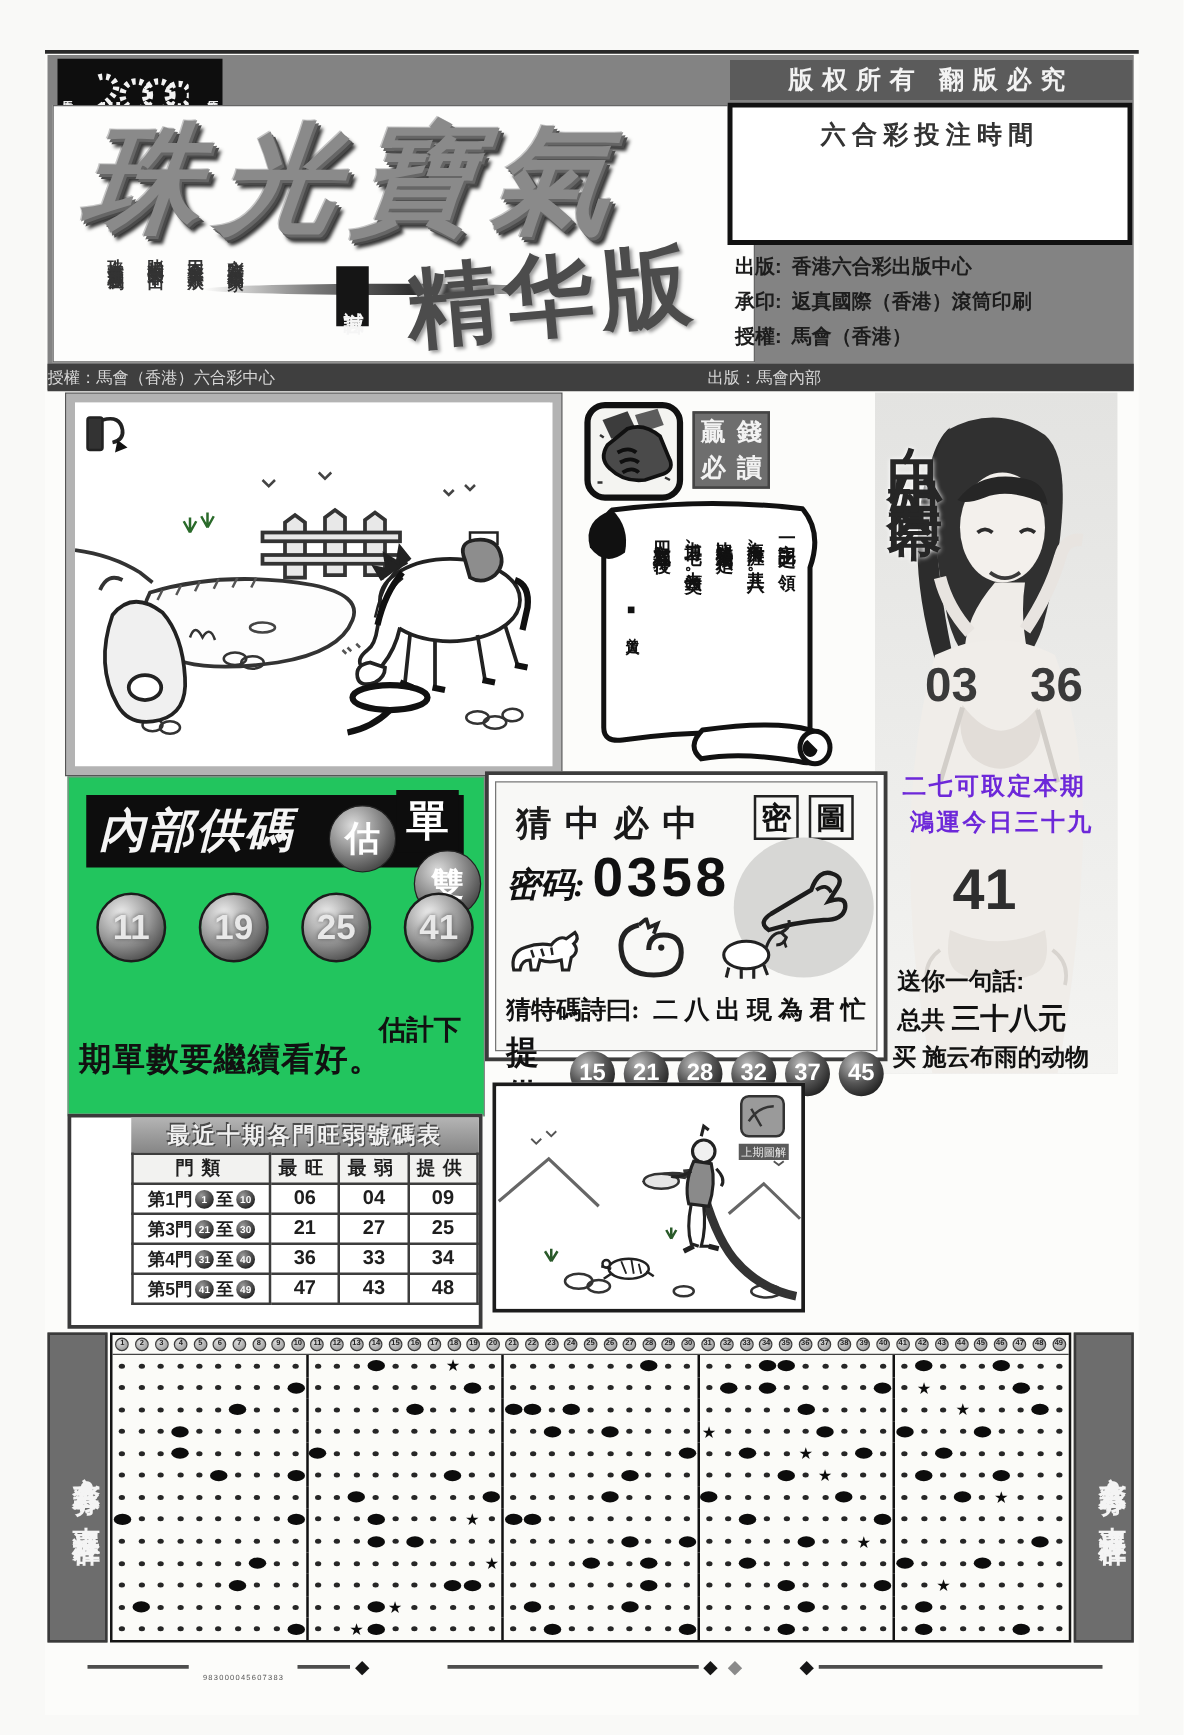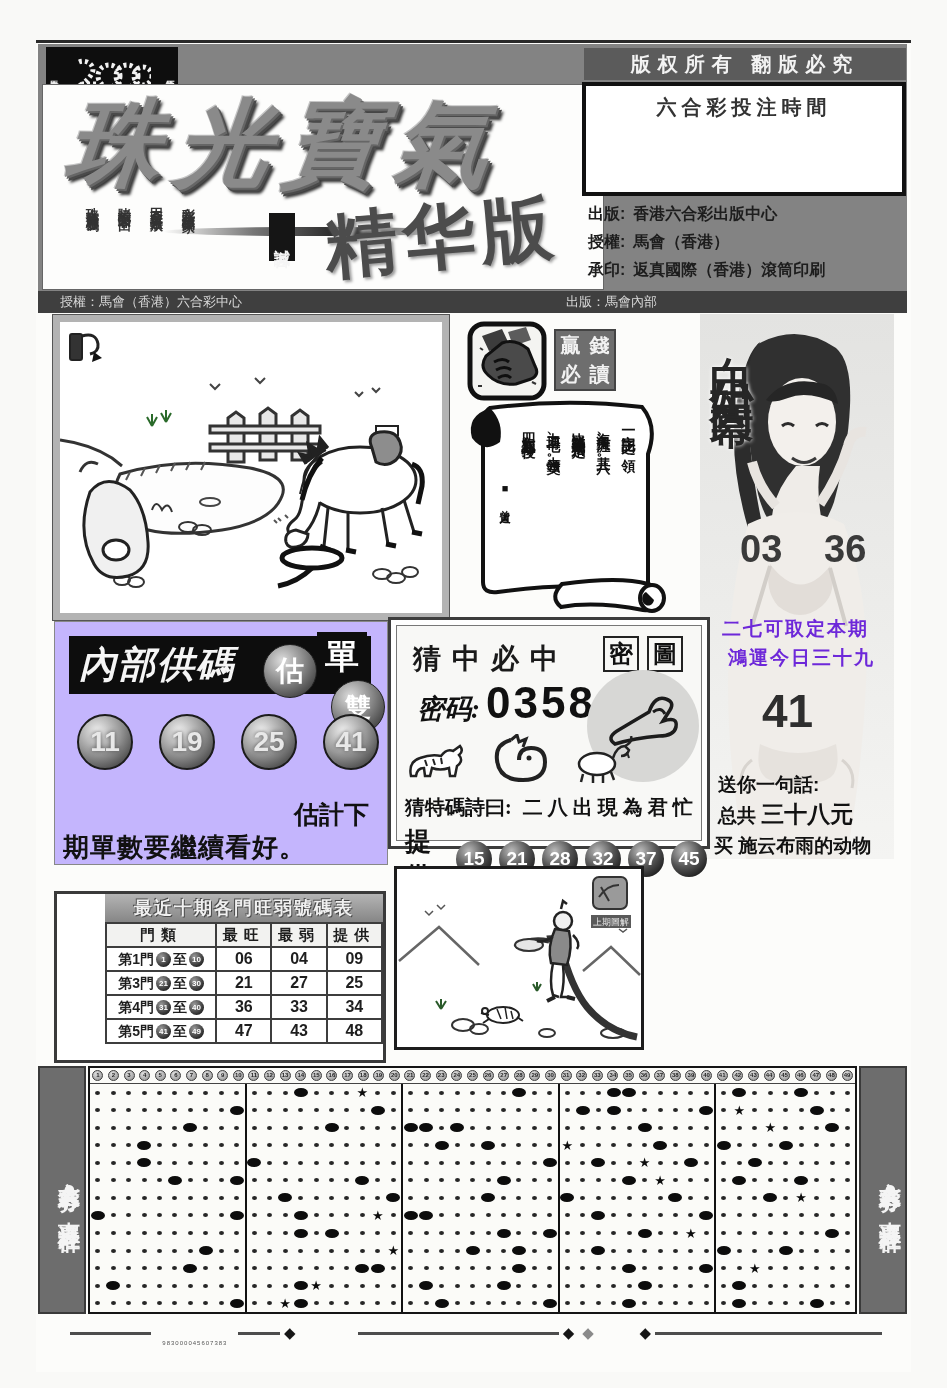--- a/index.html
+++ b/index.html
@@ -19,21 +19,21 @@
   .slogan-col { writing-mode:vertical-rl; font-family:"Liberation Serif",serif; font-size:13px; font-weight:bold; color:#333; letter-spacing:2px; }
   .motto-badge { position:absolute; left:226px; top:128px; width:26px; height:48px; background:#151515; color:#f5f5f5; writing-mode:vertical-rl; font-size:16px; font-weight:bold; text-align:center; line-height:26px; }
   .edition { position:absolute; left:282px; top:104px; font-family:"Liberation Serif",serif; font-weight:900; font-size:72px; color:#4c4c4c; transform:rotate(-5deg); letter-spacing:6px; text-shadow:2px 2px 3px #9a9a9a; white-space:nowrap; }
   .copyright-bar { position:absolute; left:546px; top:4px; width:322px; height:32px; background:#5b5b5b; color:#f3f3f3; font-size:20px; font-weight:bold; letter-spacing:7px; text-align:center; line-height:32px; }
   .betting-box { position:absolute; left:544px; top:38px; width:324px; height:114px; background:#ffffff; border:4px solid #111; }
   .betting-title { margin-top:8px; text-align:center; font-size:20px; letter-spacing:5px; color:#333; font-weight:bold; }
   .pub-lines { position:absolute; left:550px; top:156px; width:318px; }
   .pub-line { font-size:16px; color:#1d1d1d; font-weight:bold; line-height:28px; }
   .pub-line .pub-label { margin-right:8px; }
   .auth-bar { position:absolute; left:38px; top:291px; width:869px; height:22px; background:#3f3f3f; color:#d8d8d8; font-size:13px; line-height:22px; display:flex; }
-  .auth-left { margin-left:22px; }
+  .auth-left { }
   .auth-right { margin-left:auto; margin-right:250px; }
 
   
   .horse-box { position:absolute; left:53px; top:315px; width:396px; height:305px; background:#fff; border:7px solid #b3b3b3; outline:1px solid #555; }
   .fist-icon { position:absolute; left:466px; top:320px; width:82px; height:82px; }
   .win-stamp { position:absolute; left:554px; top:329px; width:62px; height:62px; background:#6e6e6e; border:2px solid #444; display:grid; grid-template-columns:1fr 1fr; }
   .win-stamp span { color:#f2f2f2; font-size:20px; font-weight:bold; display:flex; align-items:center; justify-content:center; font-family:"Liberation Serif",serif; }
   .scroll-wrap { position:absolute; left:450px; top:392px; width:258px; height:226px; }
   .scroll-text { position:absolute; left:40px; top:30px; height:158px; writing-mode:vertical-rl; font-family:"Liberation Serif",serif; font-size:14px; font-weight:bold; color:#111; }
   .scroll-col { margin-left:7px; letter-spacing:2px; }
@@ -47,37 +47,37 @@
   .lady-line { position:absolute; font-family:Liberation Mono, monospace; font-weight:bold; font-size:19px; color:#6d28d9; letter-spacing:2px; white-space:nowrap; }
   .lady-line.l1 { left:722px; top:616px; }
   .lady-line.l2 { left:728px; top:645px; }
   .lady-big-num { position:absolute; left:762px; top:684px; font-size:46px; font-weight:bold; color:#2e2e2e; }
   .lady-gift { position:absolute; left:718px; top:772px; font-size:19px; font-weight:900; color:#111; }
   .lady-total { position:absolute; left:718px; top:799px; font-size:19px; font-weight:900; color:#111; }
   .lady-total b { font-size:23px; }
   .lady-buy { position:absolute; left:714px; top:833px; font-size:19px; font-weight:900; color:#111; }
 
   
-  .internal-box { position:absolute; left:54px; top:621px; width:334px; height:244px; background:#c4b5fd; border:1px solid #888; }
+  .internal-box { position:absolute; left:54px; top:621px; width:334px; height:272px; background:#22c55e; border:1px solid #888; }
   .internal-banner { position:absolute; left:14px; top:14px; width:302px; height:58px; background:#0d0d0d; color:#f5f5f5; font-size:37px; font-weight:900; font-style:italic; letter-spacing:2px; line-height:58px; padding-left:10px; }
   .badge-ball { position:absolute; border-radius:50%; background:radial-gradient(circle at 35% 30%,#ddd,#888 45%,#333 90%); border:1px solid #222; display:flex; align-items:center; justify-content:center; color:#fff; font-weight:bold; }
   .badge-gu { left:208px; top:22px; width:54px; height:54px; font-size:28px; }
   .badge-dan { position:absolute; left:262px; top:10px; width:50px; height:50px; background:#0d0d0d; color:#fff; font-size:34px; font-weight:900; display:flex; align-items:center; justify-content:center; }
   .badge-shuang { left:276px; top:58px; width:54px; height:54px; font-size:26px; }
   .internal-balls { position:absolute; left:22px; top:92px; display:flex; gap:26px; }
   .num-ball { width:56px; height:56px; border-radius:50%; background:radial-gradient(circle at 35% 28%,#ededed,#9a9a9a 45%,#3a3a3a 90%); border:2px solid #1c1c1c; display:flex; align-items:center; justify-content:center; font-size:28px; font-weight:bold; color:#e8e8e8; text-shadow:0 0 4px #555; }
-  .internal-note-right { position:absolute; right:18px; top:176px; font-size:25px; font-weight:900; color:#111;text-align:center; }
+  .internal-note-right { position:absolute; right:18px; top:187px; font-size:22px; font-weight:900; color:#111;text-align:center; }
   .internal-note-bottom { position:absolute; left:8px; top:208px; font-size:26px; font-weight:900; color:#111; letter-spacing:1px; white-space:nowrap; }
 
   
   .guess-box { position:absolute; left:388px; top:617px; width:322px; height:232px; background:#f8f8f6; border:3px solid #3c3c3c; box-shadow:inset 0 0 0 5px #fff, inset 0 0 0 6px #777; }
   .guess-title { position:absolute; left:22px; top:20px; font-family:"Liberation Serif",serif; font-size:28px; font-weight:bold; letter-spacing:11px; color:#1a1a1a; }
   .secret-label { position:absolute; left:212px; top:16px; display:flex; gap:8px; }
   .secret-label span { border:2px solid #222; font-family:"Liberation Serif",serif; font-size:24px; font-weight:bold; padding:0 4px; color:#111; }
-  .guess-code { position:absolute; left:26px; top:58px; display:flex; align-items:baseline;text-align:right; }
+  .guess-code { position:absolute; left:14px; top:58px; display:flex; align-items:baseline;text-align:right; }
   .guess-code .code-label { font-family:"Liberation Serif",serif; font-style:italic; font-weight:900; font-size:27px; color:#111; }
   .guess-code .code-value { font-size:44px; font-weight:bold; color:#111; letter-spacing:3px; margin-left:6px; }
   .secret-circle { position:absolute; left:196px; top:50px; width:112px; height:112px; border-radius:50%; background:#d7d7d5; display:flex; align-items:center; justify-content:center; }
   .animal-row { position:absolute; left:14px; top:114px; display:flex; gap:20px; align-items:flex-end; }
   .guess-poem { position:absolute; left:14px; top:174px; font-family:"Liberation Serif",serif; font-size:20px; font-weight:bold; color:#111; white-space:nowrap; }
   .guess-poem .poem-text { letter-spacing:5px; margin-left:6px; }
   .provide-row { position:absolute; left:14px; top:204px; display:flex; align-items:center; gap:6px; }
   .provide-label { font-family:"Liberation Serif",serif; font-size:26px; font-weight:900; color:#111; }
   .p-ball { width:36px; height:36px; border-radius:50%; background:radial-gradient(circle at 35% 28%,#bbb,#555 45%,#111 90%); color:#fff; font-size:19px; font-weight:bold; display:flex; align-items:center; justify-content:center; }
 
@@ -149,22 +149,22 @@
       <div class="motto-badge">諴言</div>
       <div class="edition">精华版</div>
     </div>
 
     <div class="betting-box">
       <div class="betting-title">六合彩投注時間</div>
     </div>
 
     <div class="pub-lines" id="pub-lines">
         <div class="pub-line"><span class="pub-label">出版:</span><span class="pub-value">香港六合彩出版中心</span></div>
+        <div class="pub-line"><span class="pub-label">承印:</span><span class="pub-value">返真國際（香港）滾筒印刷</span></div>
         <div class="pub-line"><span class="pub-label">授權:</span><span class="pub-value">馬會（香港）</span></div>
-        <div class="pub-line"><span class="pub-label">承印:</span><span class="pub-value">返真國際（香港）滾筒印刷</span></div>
       </div>
   </div>
 
   <div class="auth-bar">
     <span class="auth-left">授權：馬會（香港）六合彩中心</span>
     <span class="auth-right">出版：馬會內部</span>
   </div>
 
   <div class="horse-box">
     <svg width="380" height="289" viewBox="0 0 380 289">

